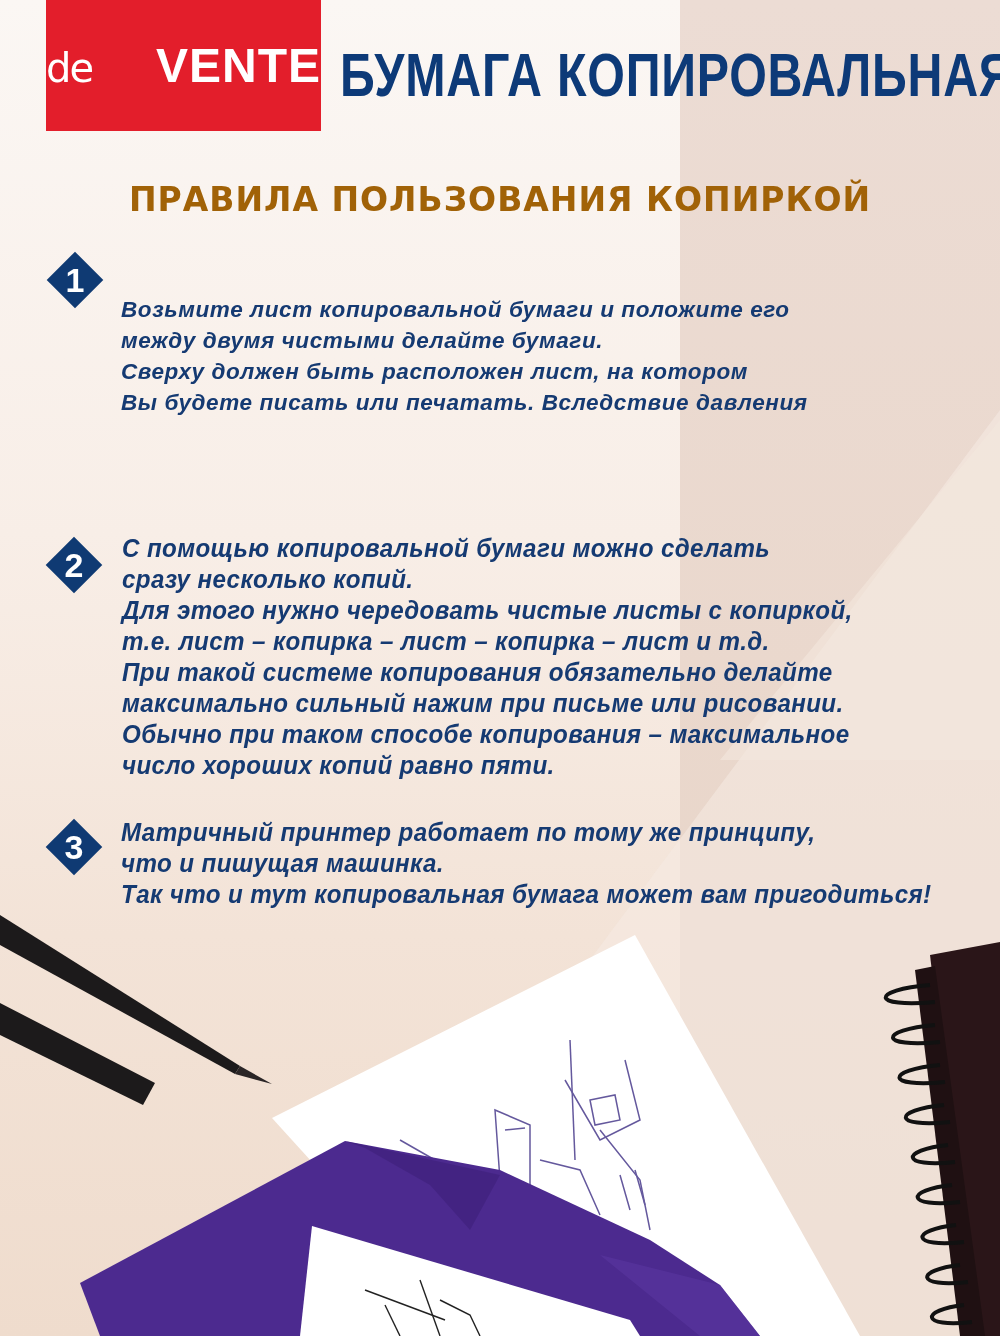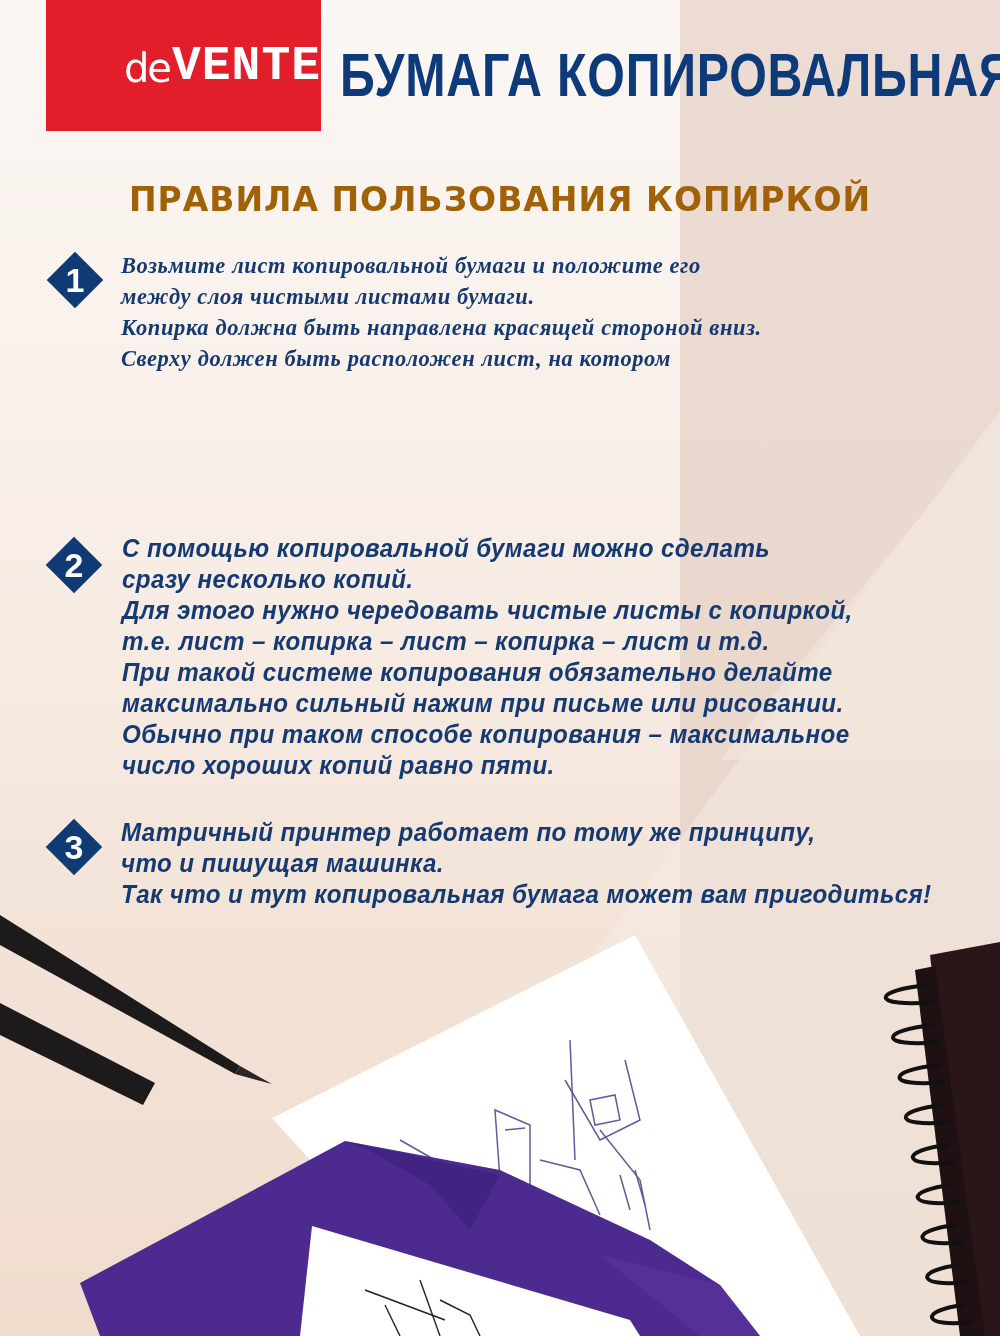--- a/index.html
+++ b/index.html
@@ -12,25 +12,25 @@
     .bg { position: absolute; inset: 0; overflow: hidden; }
     .bg-left { position: absolute; left: 0; top: 0; width: 680px; height: 1336px;
       background: linear-gradient(180deg, #fbf7f4 0%, #f8eee7 40%, #f3e3d7 70%, #efdccd 100%); }
     .bg-right { position: absolute; left: 680px; top: 0; width: 320px; height: 1336px;
       background: linear-gradient(180deg, #ecdcd4 0%, #ead8cd 50%, #e6d2c4 100%); }
     .bg-wedge { position: absolute; left: 0; top: 0; width: 1000px; height: 1336px; }
 
     .logo {
       position: absolute; left: 46px; top: 0; width: 275px; height: 131px;
       background: #e31e2b;
-      display: flex; align-items: center; justify-content: flex-end;
+      display: flex; align-items: center; justify-content: space-between;
       color: #fff;
     }
     .logo .de { font-family: "DejaVu Sans", sans-serif; font-size: 40px; font-weight: normal; letter-spacing: -2px; margin-right: 2px; margin-top: 4px; }
-    .logo .vente { font-family: Liberation Mono, monospace; font-size: 48px; font-weight: bold; letter-spacing: 1px; }
+    .logo .vente { font-family: Liberation Sans, sans-serif; font-size: 48px; font-weight: bold; letter-spacing: 1px; }
 
     .main-title {
       position: absolute; left: 340px; top: 40px; width: 640px;
       font-family: "Liberation Sans Narrow", "Liberation Sans", sans-serif;
       font-weight: bold; font-size: 62px; color: #0d3a78;
       transform: scaleX(0.78); transform-origin: left center;
       letter-spacing: 1px; white-space: nowrap; line-height: 70px;
     }
 
     .subtitle {
@@ -48,21 +48,21 @@
       position: absolute; width: 60px; height: 60px;
       color: #fff; font-family: "Liberation Sans", sans-serif; font-weight: bold;
       font-size: 34px; display: flex; align-items: center; justify-content: center;
     }
     .step-text {
       position: absolute; color: #153a72;
       font-weight: bold; font-style: italic;
       font-size: 24px; line-height: 31px; white-space: nowrap;
     }
     .step-text div { height: 31px; }
-    .s1 .step-text { font-family: Liberation Serif, serif; font-size: 22.5px; letter-spacing: 0.6px; }
+    .s1 .step-text { font-family: Liberation Sans, sans-serif; font-size: 22.5px; letter-spacing: 0.6px; margin-top: 44px; }
     .s2 .step-text, .s3 .step-text { font-family: "Liberation Sans", sans-serif; font-size: 26px; transform: scaleX(0.93); transform-origin: left top; letter-spacing: 0.4px; }
 
     .photo { position: absolute; left: 0; top: 900px; width: 1000px; height: 436px; }
   </style>
 </head>
 <body>
 
 <div class="bg">
   <div class="bg-left"></div>
   <div class="bg-right"></div>
@@ -79,23 +79,23 @@
 
 <div class="main-title">БУМАГА КОПИРОВАЛЬНАЯ</div>
 
 <div class="subtitle">ПРАВИЛА ПОЛЬЗОВАНИЯ КОПИРКОЙ</div>
 
 <div class="step s1" style="top:250px;">
   <div class="badge" style="left:55px; top:10px;"></div>
   <div class="badge-num" style="left:45px; top:0px;">1</div>
   <div class="step-text" style="left:121px; top:0px;">
     <div>Возьмите лист копировальной бумаги и положите его</div>
-    <div>между слоя чистыми листами бумаги.</div>
-    <div>Копирка должна быть направлена красящей стороной вниз.</div>
+    <div>между двумя чистыми делайте бумаги.</div>
     <div>Сверху должен быть расположен лист, на котором</div>
+    <div>Вы будете писать или печатать. Вследствие давления</div>
   </div>
 </div>
 
 <div class="step s2" style="top:533px;">
   <div class="badge" style="left:54px; top:12px;"></div>
   <div class="badge-num" style="left:44px; top:2px;">2</div>
   <div class="step-text" style="left:122px; top:0px;">
     <div>С помощью копировальной бумаги можно сделать</div>
     <div>сразу несколько копий.</div>
     <div>Для этого нужно чередовать чистые листы с копиркой,</div>

